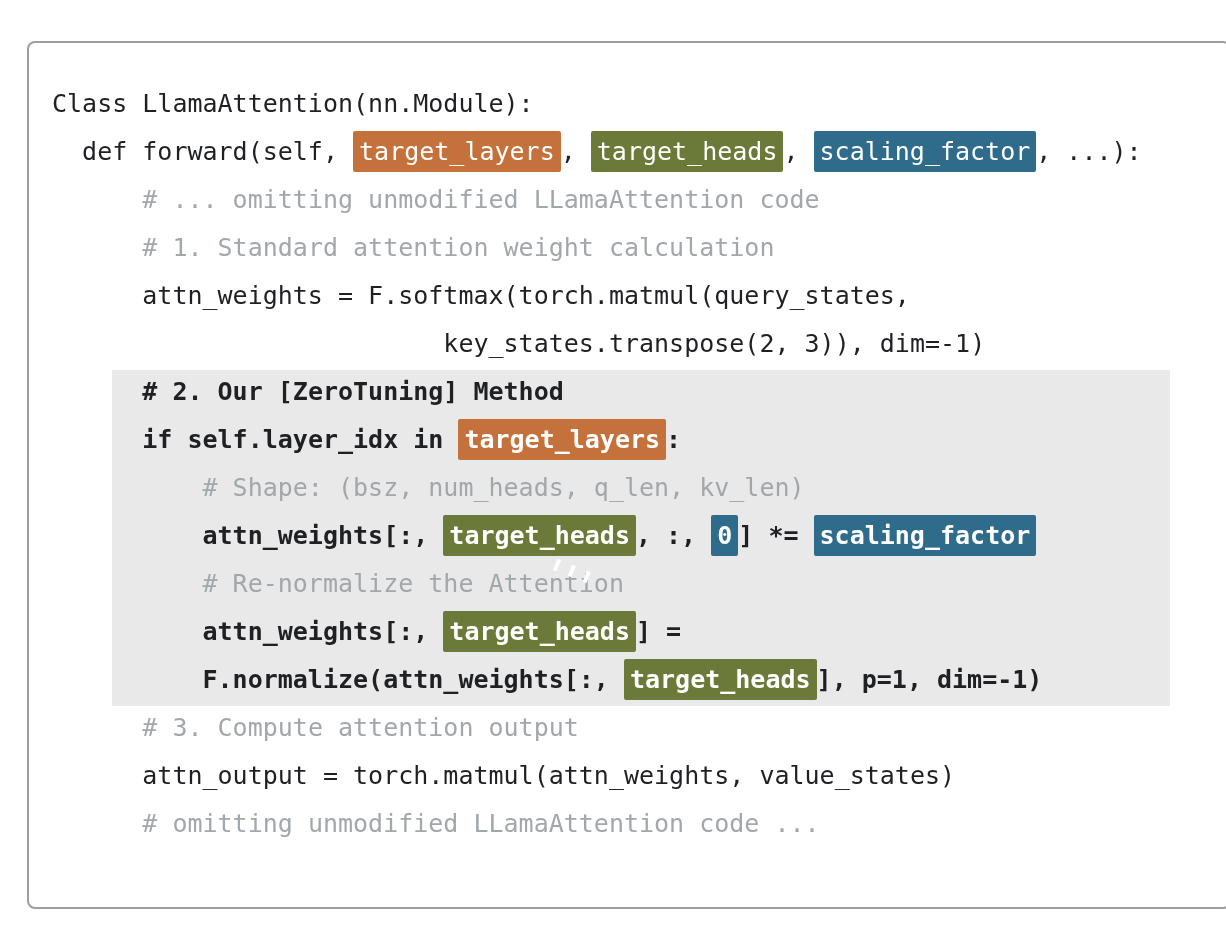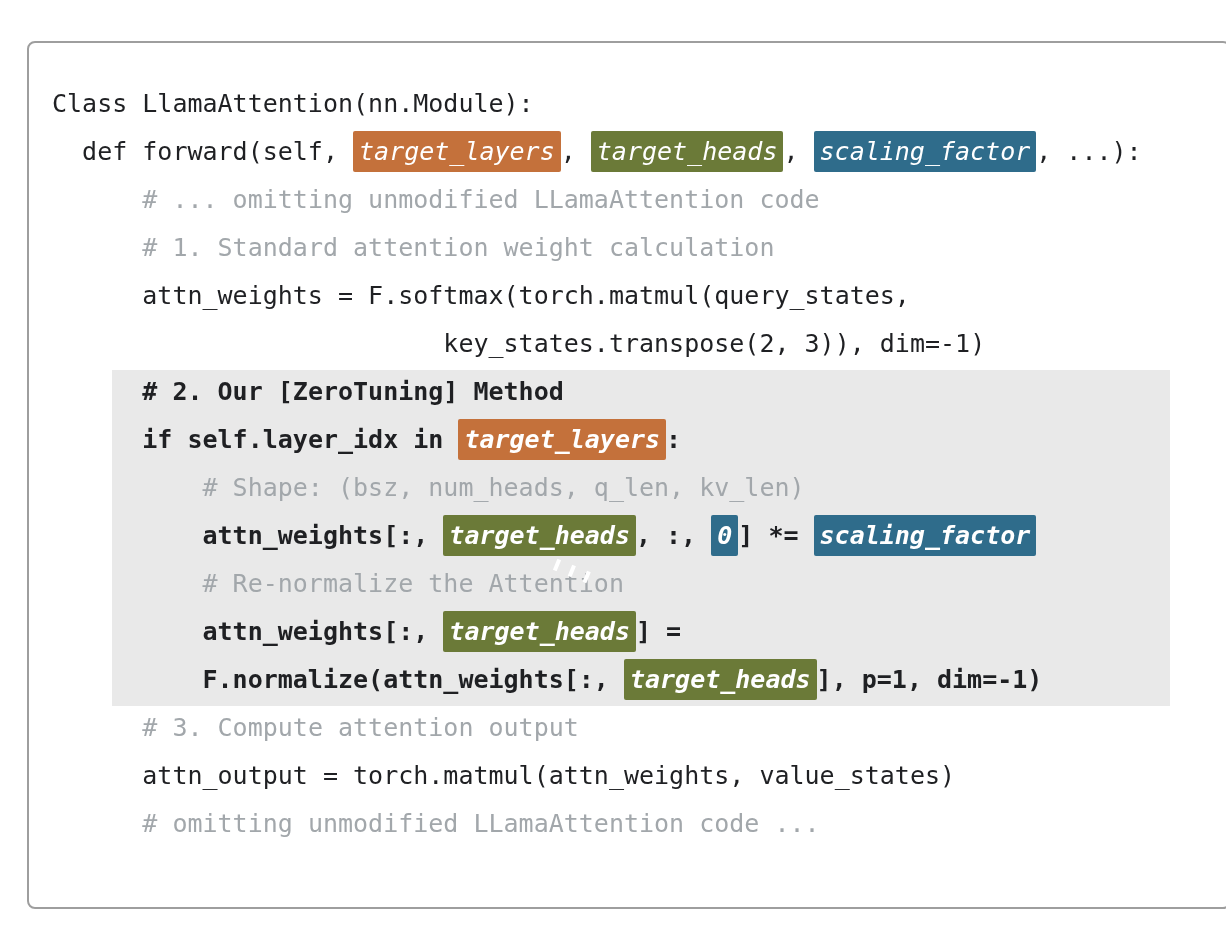--- a/index.html
+++ b/index.html
@@ -13,21 +13,21 @@
   .frame{position:absolute;left:27px;top:41px;width:1204px;height:868px;
          border:2px solid var(--frame);border-radius:8px;background:#ffffff;}
   .band{position:absolute;left:83px;top:327px;width:1058px;height:336px;
         background:var(--band);}
   .code{position:absolute;left:23px;top:37px;white-space:pre;
         font-size:25px;line-height:48px;color:var(--ink);}
   .line{height:48px;}
   .seg{}
   .b{font-weight:bold;}
   .cm{color:var(--comment);margin-top:38px;}
-  .hl{color:#ffffff;padding:6px 6px;border-radius:2px;font-style:italic;}
+  .hl{color:#ffffff;padding:6px 6px;border-radius:2px;}
   .o{background:var(--orange);}
   .g{background:var(--green);}
   .bl{background:var(--blue);text-align:right;}
   .tk{position:relative;}
   .tk::after{content:"";position:absolute;left:58%;bottom:-15px;width:4px;height:12px;
              background:#ffffff;transform:rotate(22deg);
              box-shadow:16px 0 0 #ffffff,32px 0 0 #ffffff;}
 </style>
 </head>
 <body>

